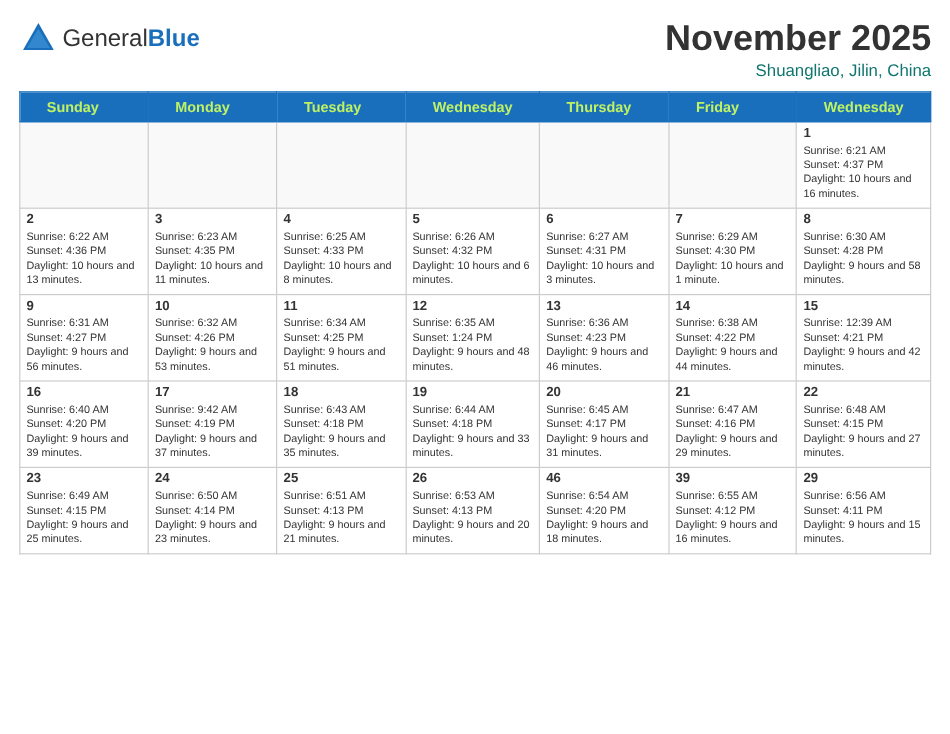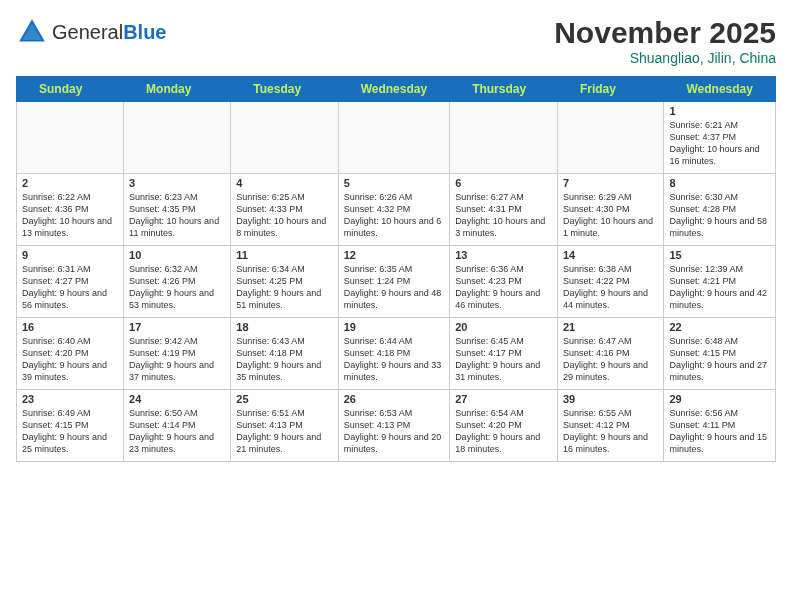--- a/index.html
+++ b/index.html
@@ -280,21 +280,21 @@
 Sunset: 4:13 PM
 Daylight: 9 hours and 21 minutes.</div>
           </td>
           <td>
             <span class="day-num">26</span>
             <div class="day-info">Sunrise: 6:53 AM
 Sunset: 4:13 PM
 Daylight: 9 hours and 20 minutes.</div>
           </td>
           <td>
-            <span class="day-num">27</span>
+            <span class="day-num">46</span>
             <div class="day-info">Sunrise: 6:54 AM
 Sunset: 4:20 PM
 Daylight: 9 hours and 18 minutes.</div>
           </td>
           <td>
             <span class="day-num">39</span>
             <div class="day-info">Sunrise: 6:55 AM
 Sunset: 4:12 PM
 Daylight: 9 hours and 16 minutes.</div>
           </td>

